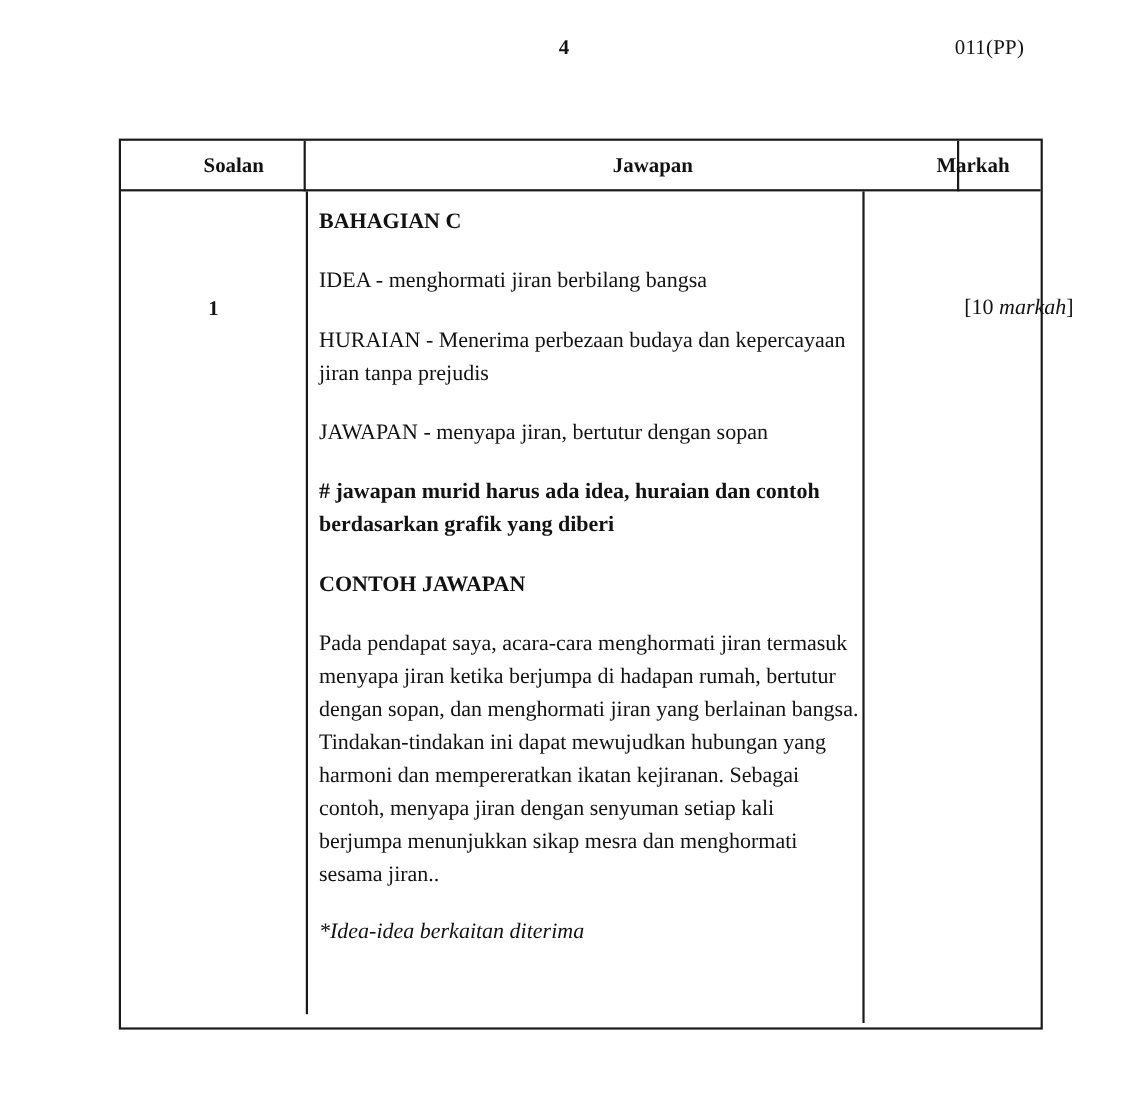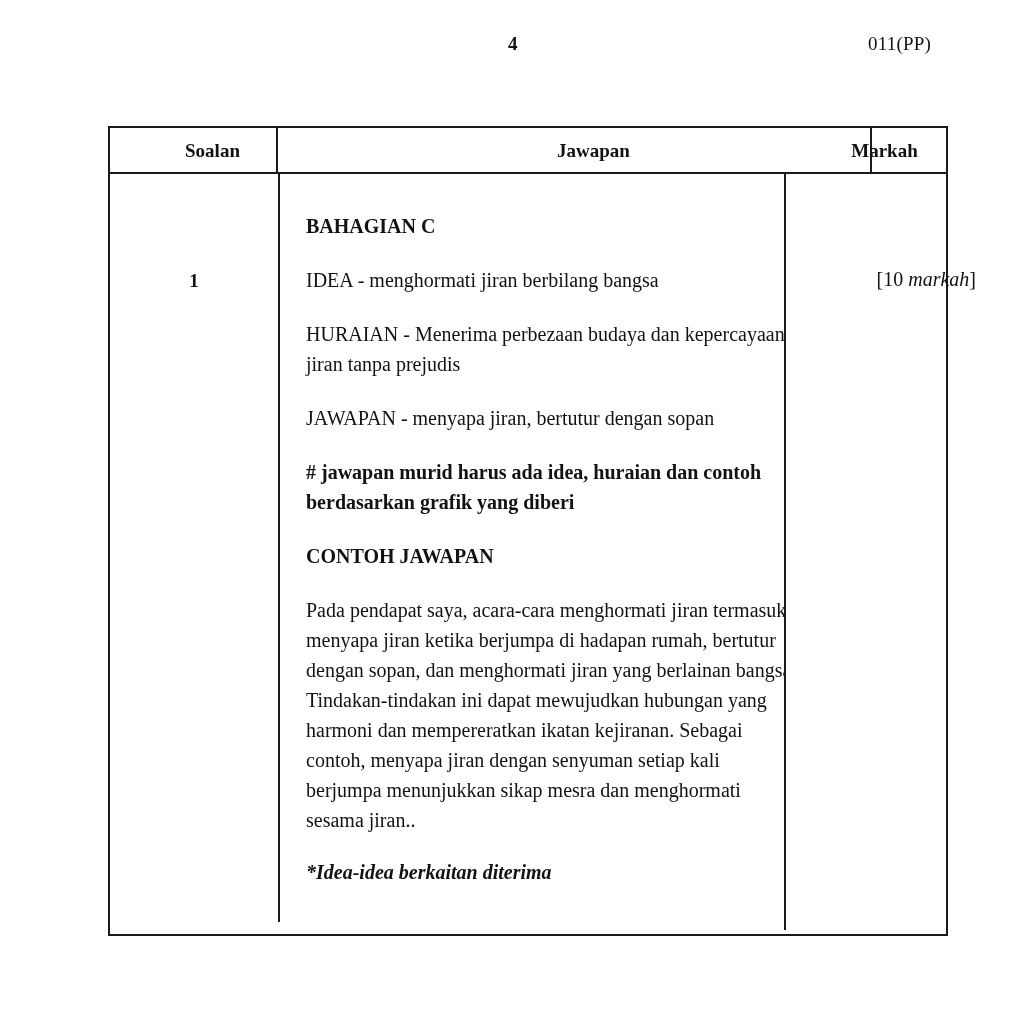--- a/index.html
+++ b/index.html
@@ -153,41 +153,40 @@
   .cell-jawapan {
     position: absolute;
     left: 170px;
     top: 0;
     width: 504px;
     height: 762px;
     overflow: hidden;
   }
   .answer-flow {
     position: absolute;
-    left: 26px;
+    left: 10px;
     top: 12px;
     width: 492px;
-    margin-top: 25px;
   }
   .blk {
     font-size: 20px;
     line-height: 30px;
     margin: 0 0 24px 0;
   }
   .blk b {
     font-weight: normal;
   }
   .blk.all-bold {
     font-weight: bold;
   }
   .blk.para {
     margin-bottom: 22px;
   }
   .blk.note {
-    font-weight: bold;
+    font-weight: normal;
     font-style: italic;
   }
 </style>
 </head>
 <body>
 
 <div class="page-header">
   <div class="page-number">4</div>
   <div class="paper-code">011(PP)</div>
 </div>

